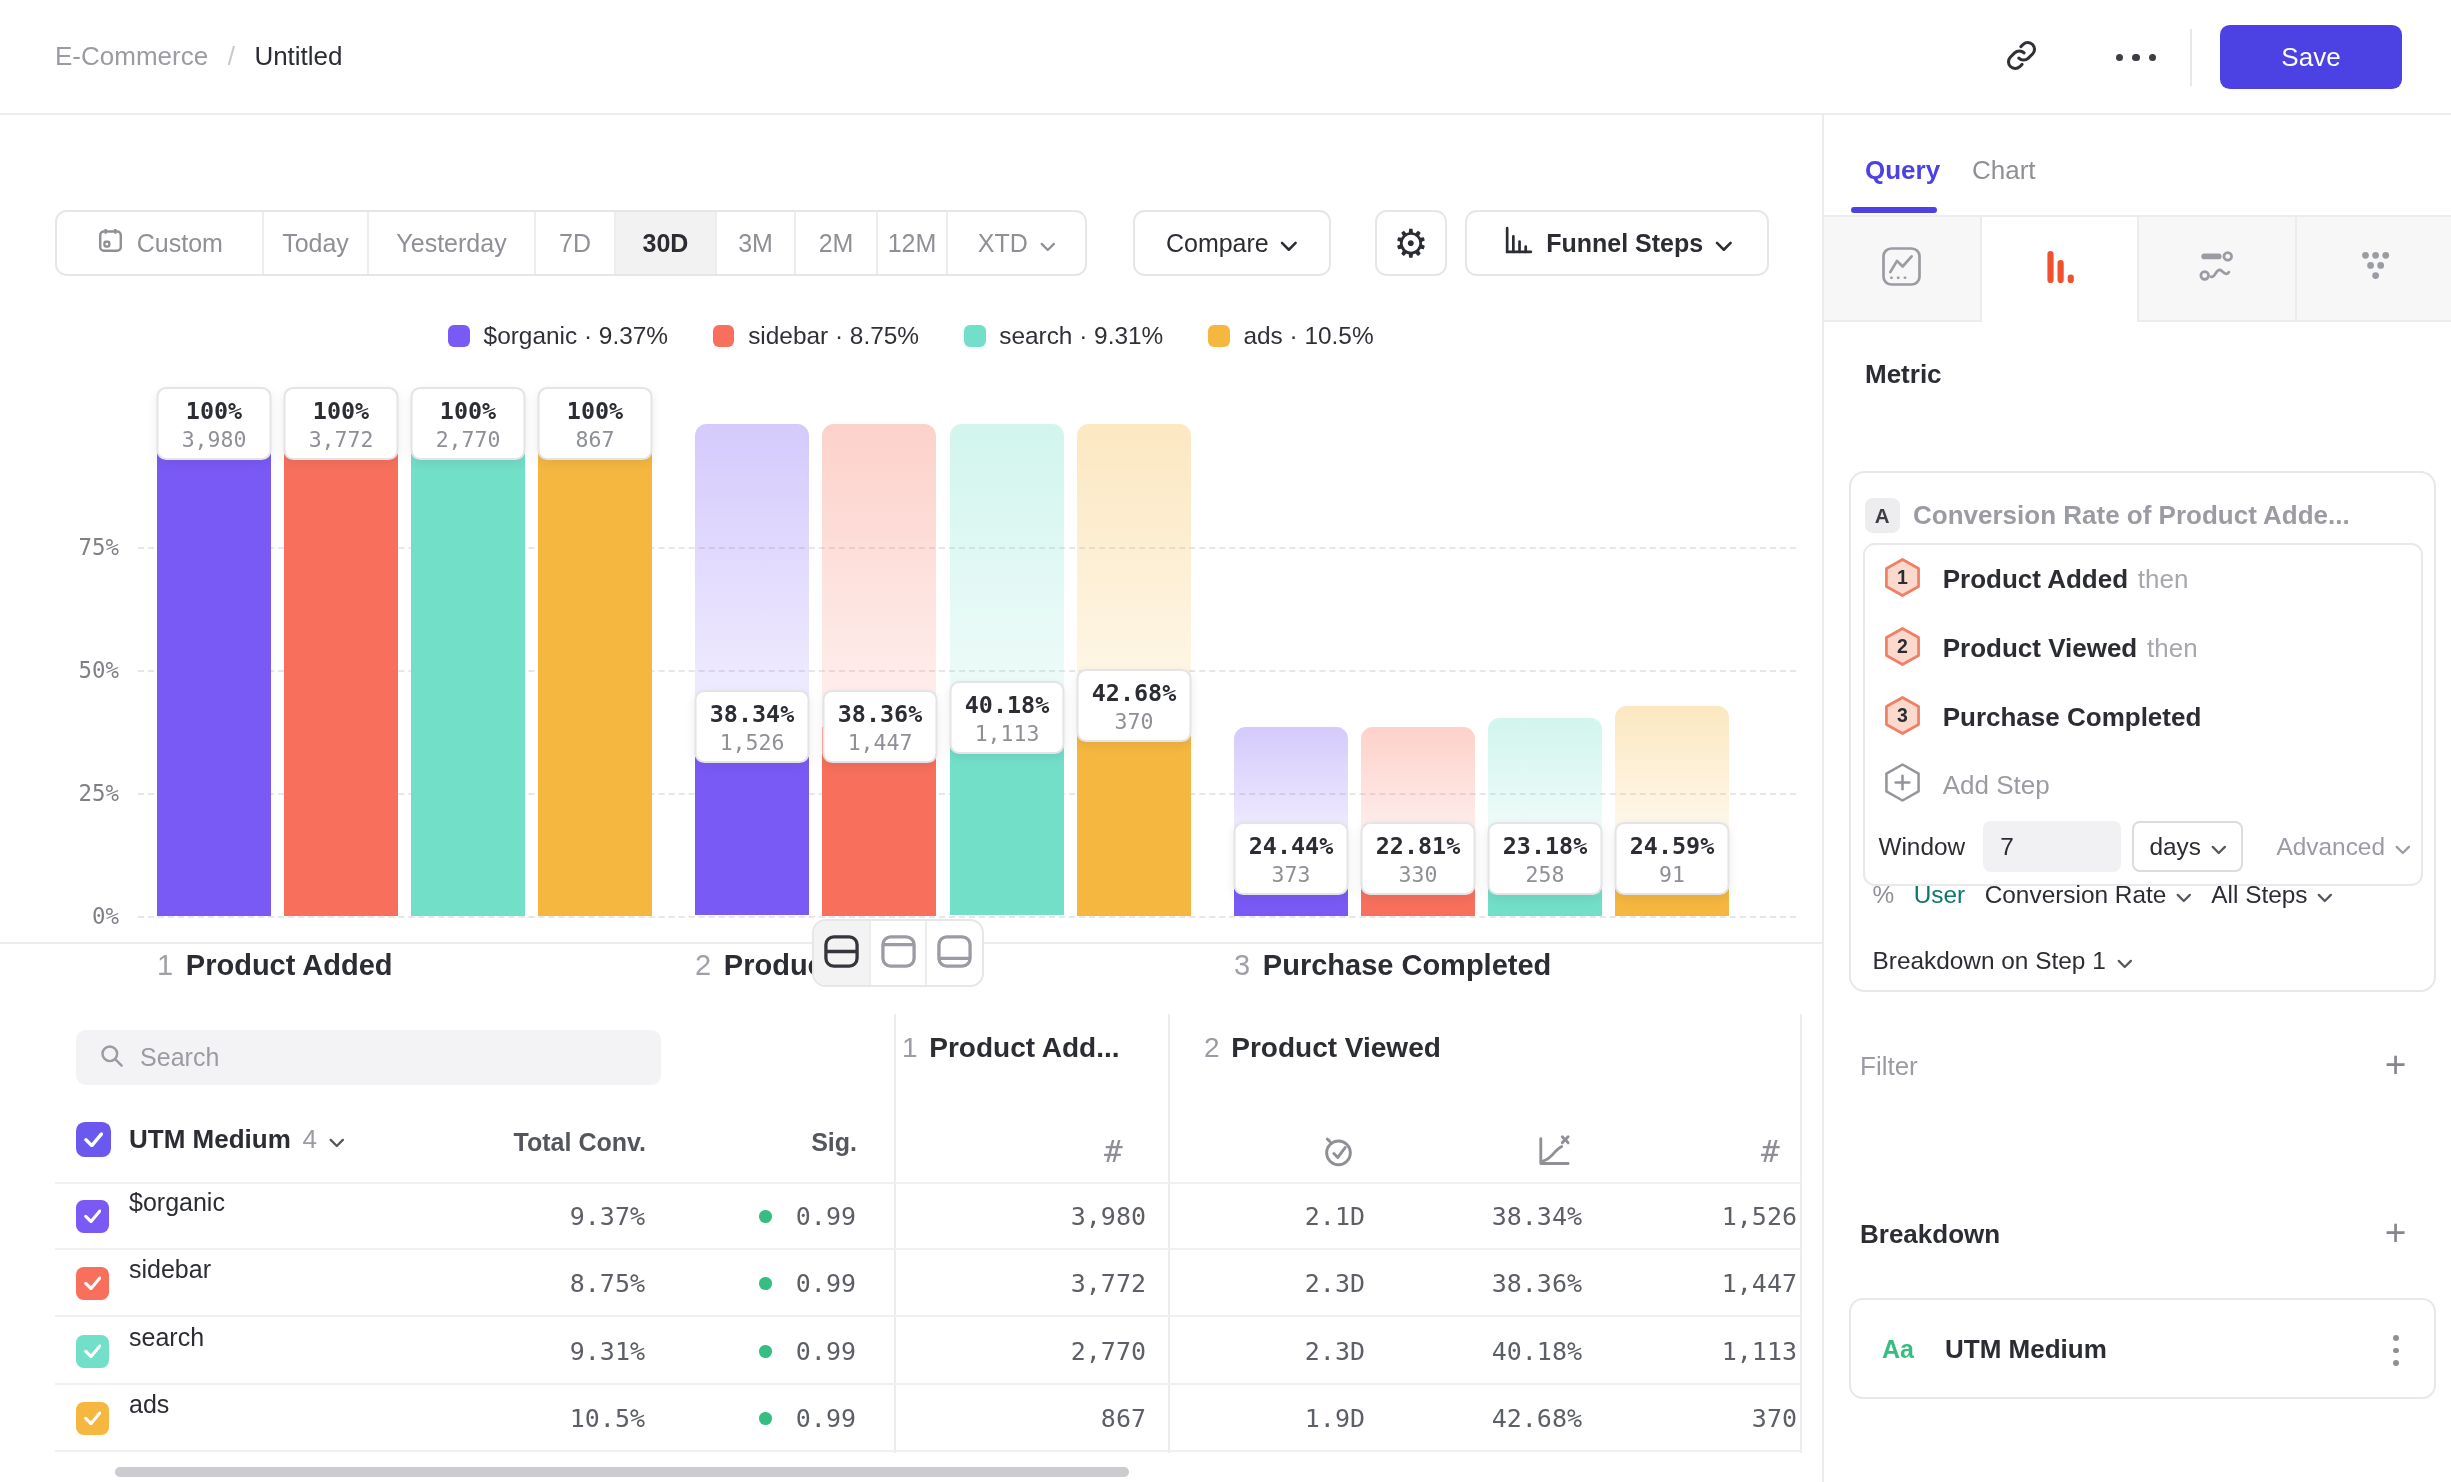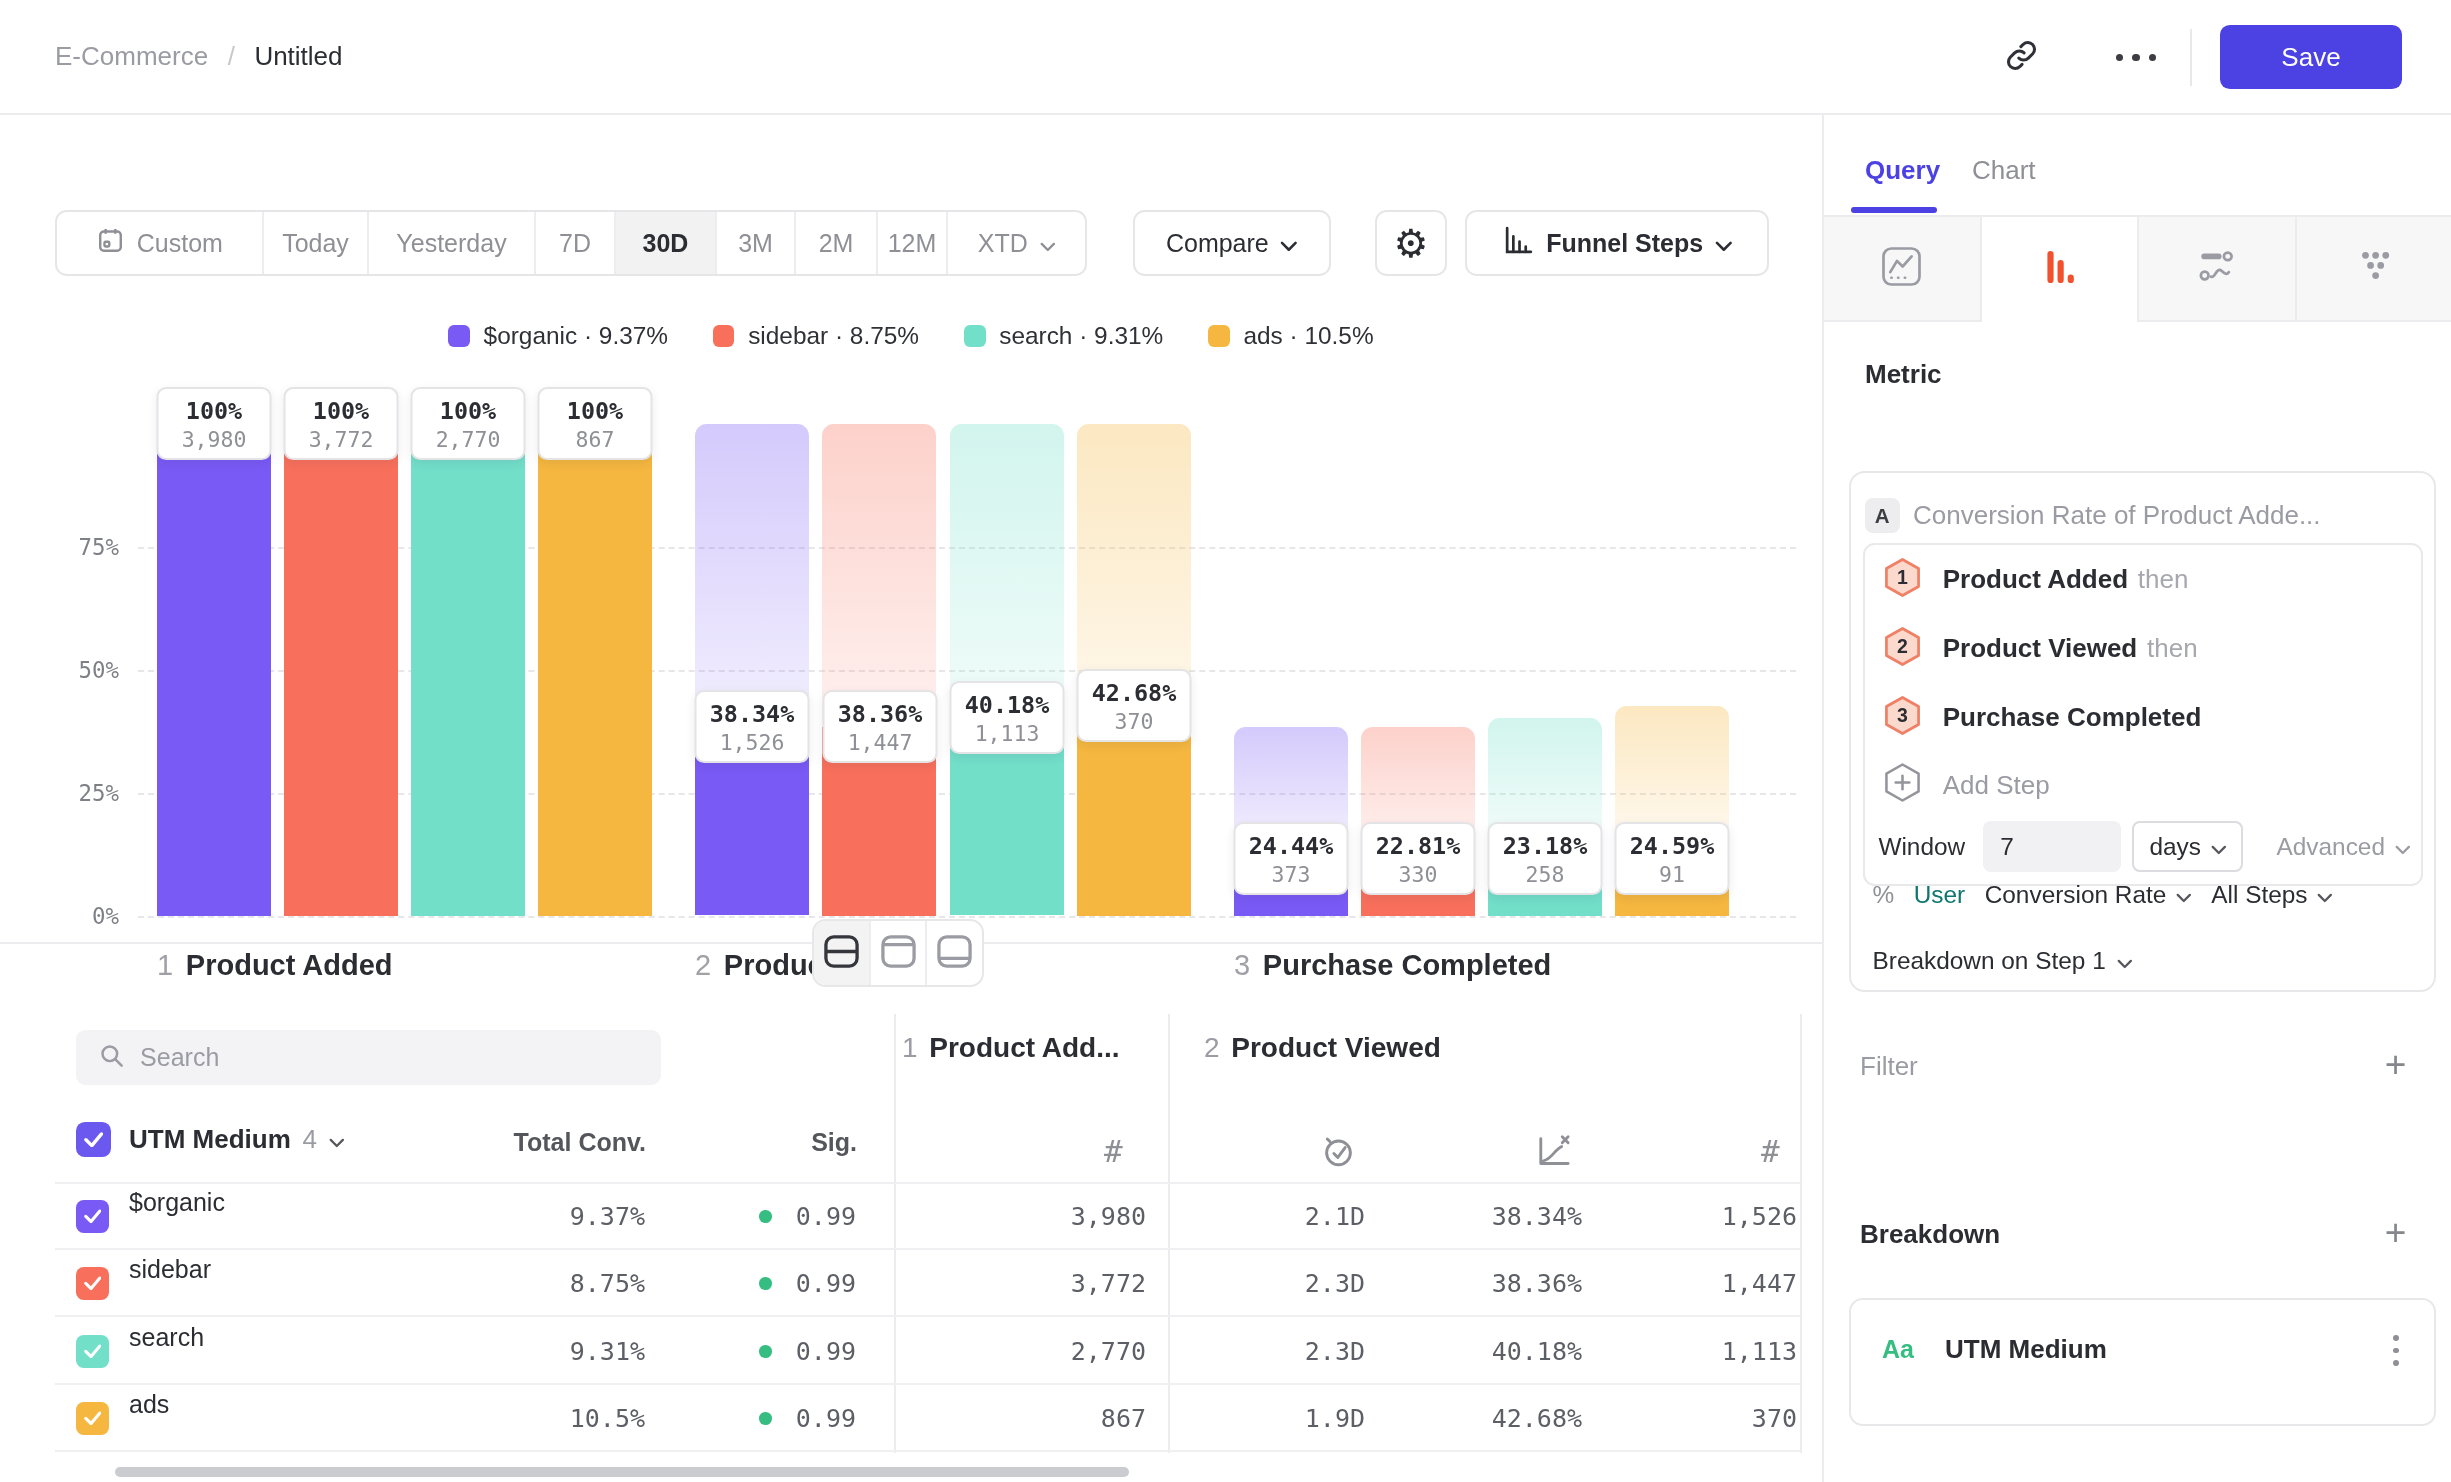--- a/index.html
+++ b/index.html
@@ -86,39 +86,39 @@
   .panel-tab.chart { left:1972px; color:#8f9096; }
   .panel-underline { position:absolute; left:1851px; top:207px; width:86px; height:5.9px; border-radius:2.9px; background:#4c42e4; }
   .panel-tabs-border { position:absolute; left:1824px; top:215px; width:628px; height:2px; background:#ececee; }
   .type-tabs { position:absolute; left:1824px; top:217px; width:628px; height:105px; display:flex; }
   .type-tab { flex:1; display:flex; align-items:center; justify-content:center; background:#f7f7f8; border-right:2px solid #ececee; border-bottom:2px solid #ececee; cursor:pointer; }
   .type-tab:last-child { border-right:none; }
   .type-tab.active { background:#fff; border-bottom:none; }
   .metric-heading { position:absolute; left:1865px; top:359px; font-size:26px; font-weight:700; color:#2b2d33; }
   .metric-card { position:absolute; left:1849px; top:471px; width:587px; height:521px; border:2px solid #e8e8ea; border-radius:15.6px; background:#fff; }
   .a-badge { position:absolute; left:13.7px; top:25px; width:35px; height:35px; background:#ededf0; border-radius:7.8px; display:flex; align-items:center; justify-content:center; font-size:20.5px; font-weight:600; color:#3c3e44; }
-  .a-title { position:absolute; left:62px; top:26px; height:33px; line-height:33px; font-size:26px; color:#9b9ca3; white-space:nowrap; }
+  .a-title { position:absolute; left:62px; top:26px; height:33px; line-height:33px; font-size:26px; color:#9b9ca3; white-space:nowrap;font-weight:bold; }
   .steps-card { position:absolute; left:11.7px; top:70px; width:560px; height:343px; border:2px solid #e9e9eb; border-radius:11.7px; background:#fff; }
   .step-row { position:absolute; left:19.5px; height:47px; display:flex; align-items:center; gap:21.5px; cursor:pointer; }
   .step-row .s-name { font-size:26px; font-weight:600; color:#2b2d33; }
   .step-row .s-then { font-size:26px; color:#a7a8ae; margin-left:9.8px;margin-top:20px; }
   .addstep-row { position:absolute; left:19.5px; top:217px; height:47px; display:flex; align-items:center; gap:21.5px; color:#9b9ca3; font-size:26px; cursor:pointer; }
   .window-row { position:absolute; left:13.7px; top:275px; width:532px; height:53px; display:flex; align-items:center; }
   .window-label { font-size:24.4px; color:#2b2d33; margin-right:17.6px; }
   .window-input { width:138px; height:51px; background:#f1f1f4; border:none; border-radius:7.8px; font-size:24.4px; color:#2b2d33; padding-left:17.6px; font-family:"Liberation Sans",sans-serif; outline:none; }
   .days-select { width:111px; height:51px; background:#fff; border:2px solid #dcdce0; border-radius:7.8px; margin-left:11.7px; display:flex; align-items:center; justify-content:center; gap:9.8px; font-size:24.4px; color:#2b2d33; cursor:pointer; }
   .advanced { margin-left:auto; display:flex; align-items:center; gap:9.8px; font-size:24.4px; color:#9b9ca3; cursor:pointer; }
   .measure-row { position:absolute; left:21.5px; top:400px; height:43px; display:flex; align-items:center; gap:19.5px; font-size:24.4px; }
   .measure-row .pct-ic { color:#8f9096; }
   .measure-row .m-user { color:#0f766e; font-weight:500; }
   .m-drop { display:flex; align-items:center; gap:9.8px; color:#2b2d33; font-weight:500; cursor:pointer; }
   .breakdown-on-row { position:absolute; left:21.5px; top:468px; height:39px; display:flex; align-items:center; gap:11.7px; font-size:24.4px; font-weight:500; color:#2b2d33; cursor:pointer; }
   .section-label { position:absolute; font-size:26px; }
   .plus-btn { position:absolute; left:2376px; width:39px; height:39px; display:flex; align-items:center; justify-content:center; font-size:37px; font-weight:300; color:#86878d; cursor:pointer; }
-  .breakdown-card { position:absolute; left:1849px; top:1298px; width:587px; height:128px; border:2px solid #e8e8ea; border-radius:13.7px; background:#fff; }
+  .breakdown-card { position:absolute; left:1849px; top:1298px; width:587px; height:101px; border:2px solid #e8e8ea; border-radius:13.7px; background:#fff; }
   .aa-badge { position:absolute; left:31px; top:35px; font-size:25px; font-weight:600; color:#35bd82; }
   .bd-item-label { position:absolute; left:94px; top:34px; font-size:26px; font-weight:600; color:#2b2d33; }
   .kebab { position:absolute; right:31px; top:29px; width:13.7px; height:43px; display:flex; flex-direction:column; align-items:center; justify-content:center; gap:6.8px; cursor:pointer; }
   .kebab i { width:5.9px; height:5.9px; border-radius:50%; background:#8f9096; }
 </style>
 </head>
 <body>
 
 <div id="app">
 

